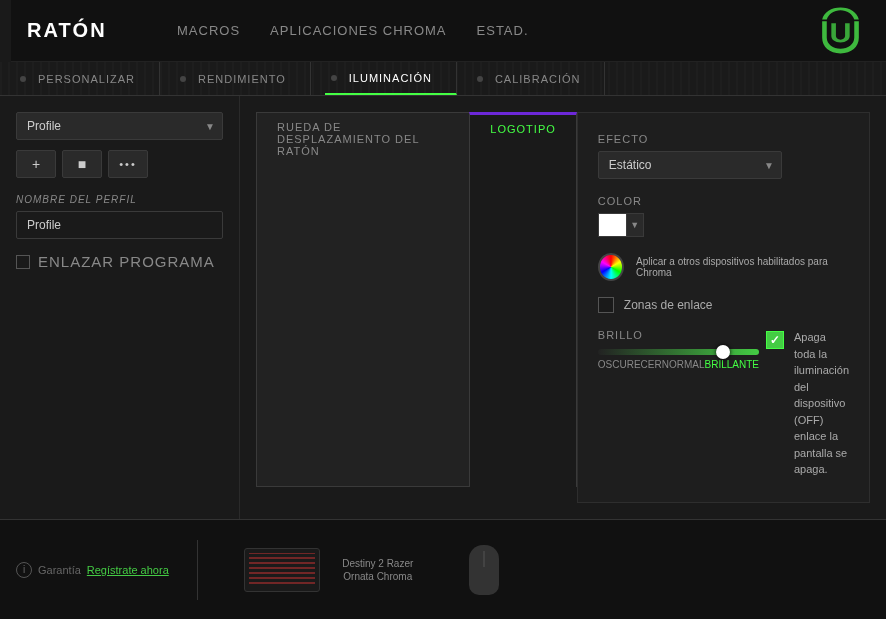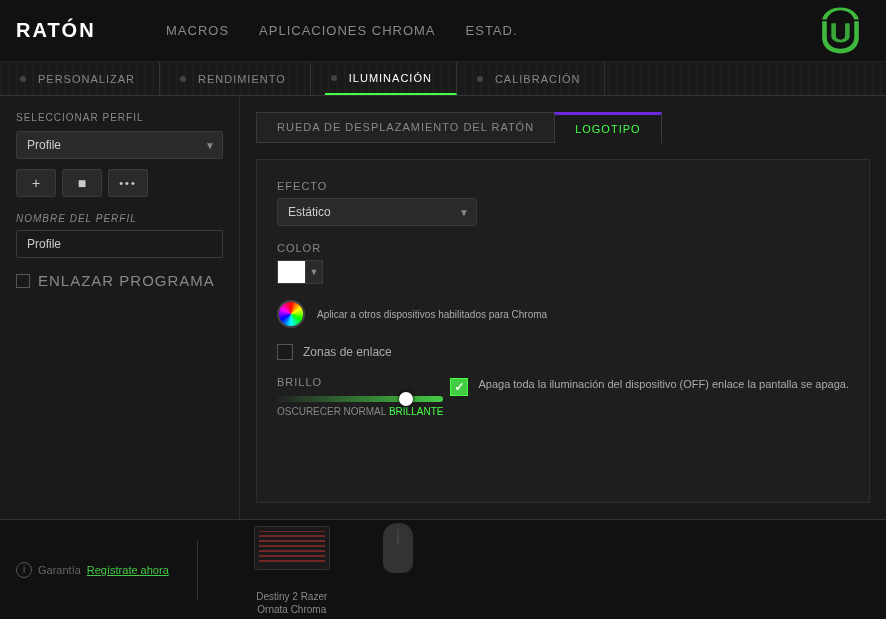--- a/index.html
+++ b/index.html
@@ -14,20 +14,21 @@
     }
 
     
     .header {
       background: #111;
       height: 62px;
       display: flex;
       align-items: center;
       padding: 16px 16px;
       border-bottom: 1px solid #222;
+      margin-left: 11px;
     }
     .header-title {
       color: #fff;
       font-size: 20px;
       font-weight: bold;
       letter-spacing: 2px;
       text-transform: uppercase;
       margin-right: 40px;
       min-width: 110px;
     }
@@ -201,21 +202,20 @@
       background: #1a1a1a;
       flex-shrink: 0;
       cursor: pointer;
     }
 
     
     .content {
       flex: 1;
       padding: 16px;
       display: flex;
-      flex-direction: column;
     }
 
     
     .tabs {
       display: flex;
       margin-bottom: 16px;
     }
     .tab {
       padding: 8px 20px;
       font-size: 11px;
@@ -248,21 +248,21 @@
     .field-label {
       color: #888;
       font-size: 11px;
       letter-spacing: 1px;
       text-transform: uppercase;
       margin-bottom: 6px;
     }
 
     .effect-select-wrapper {
       position: relative;
-      width: 200px;
+      width: 184px;
     }
     .effect-select {
       width: 100%;
       background: #2a2a2a;
       border: 1px solid #3a3a3a;
       color: #ccc;
       font-size: 12px;
       padding: 6px 10px;
       appearance: none;
       cursor: pointer;
@@ -444,23 +444,23 @@
       cursor: pointer;
       text-decoration: underline;
     }
     .devices {
       display: flex;
       gap: 16px;
       margin-left: 16px;
     }
     .device-item {
       display: flex;
-      flex-direction: column;
-      align-items: center;
-      gap: 17px;
+      flex-direction: row;
+      align-items: center;
+      gap: 6px;
       cursor: pointer;
     }
     .device-img {
       width: 80px;
       height: 50px;
       display: flex;
       align-items: center;
       justify-content: center;
     }
     .device-label {
@@ -574,21 +574,20 @@
     <span>ILUMINACIÓN</span>
   </div>
   <div class="subnav-item">
     <span>CALIBRACIÓN</span>
   </div>
 </div>
 
 <div class="main">
 
   <div class="sidebar">
-    <div class="sidebar-label">SELECCIONAR PERFIL</div>
     <div class="profile-select-wrapper">
       <select class="profile-select">
         <option>Profile</option>
       </select>
       <span class="profile-select-arrow">▼</span>
     </div>
     <div class="profile-actions">
       <button class="profile-btn">+</button>
       <button class="profile-btn">■</button>
       <button class="profile-btn wide">•••</button>

